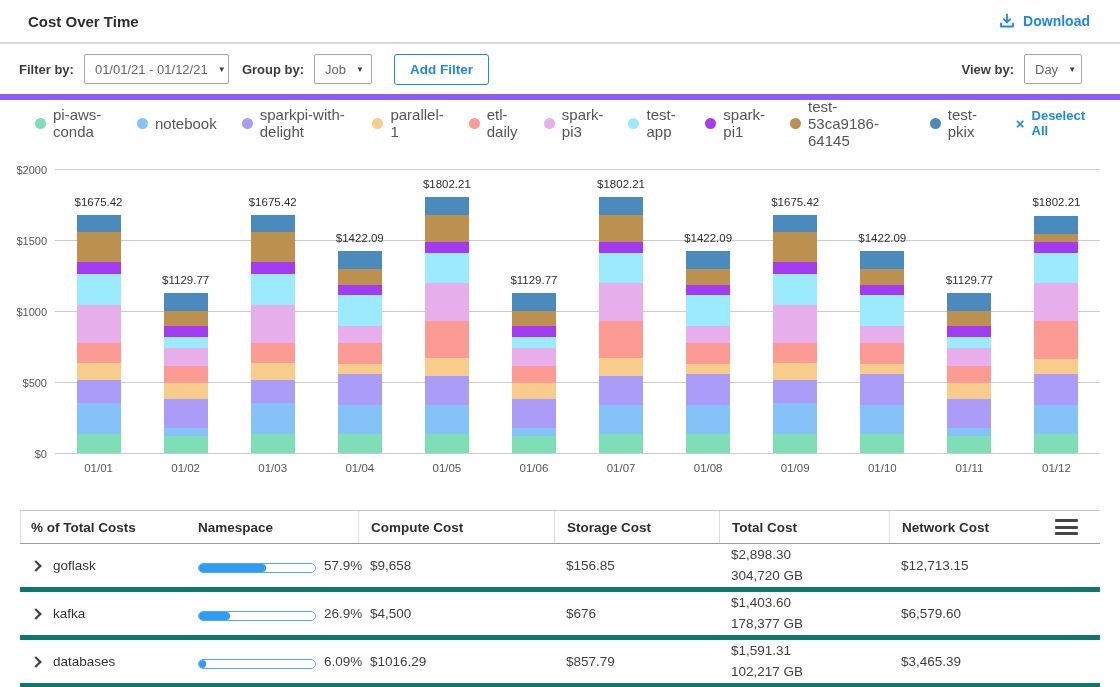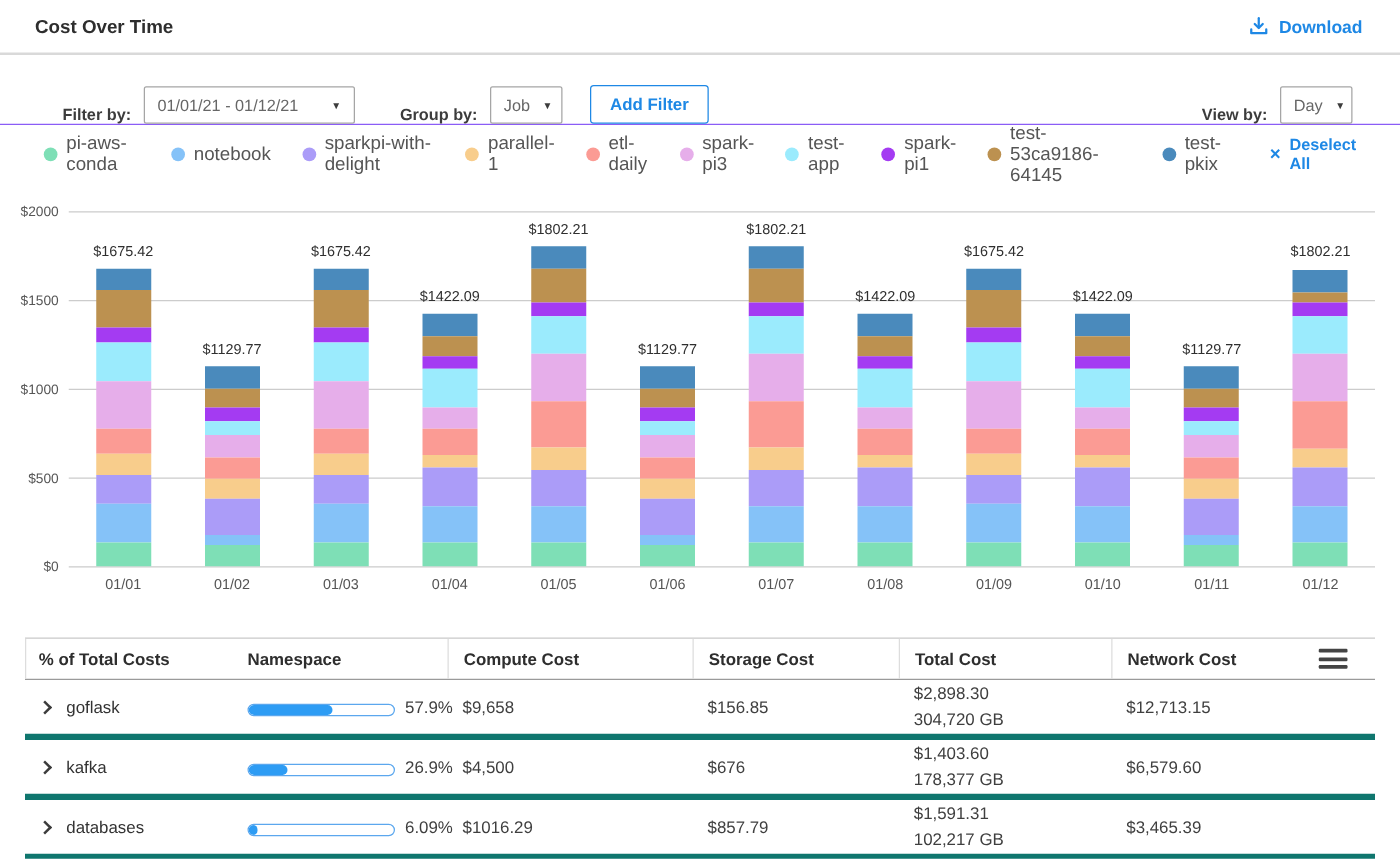--- a/index.html
+++ b/index.html
@@ -7,28 +7,28 @@
     font-family:"Liberation Sans", sans-serif; }
 
   
   .header { display:flex; justify-content:space-between; align-items:center;
     height:44px; padding:0 30px 0 28px; border-bottom:2px solid #d9d9d9; }
   .title { font-size:15px; font-weight:bold; color:#2e2e2e; }
   .download { display:flex; gap:8px; align-items:center; color:#1E88E5;
     font-weight:bold; font-size:14px; cursor:pointer; }
 
   
-  .toolbar { display:flex; align-items:flex-end; height:56px; padding:0 38px 0 50px;
-    border-bottom:1px solid #8b5cf6; }
+  .toolbar { display:flex; align-items:center; height:56px; padding:0 38px 0 19px;
+    border-bottom:6px solid #8b5cf6; }
   .tlabel { font-size:13px; font-weight:bold; color:#3c3c3c; margin-right:10px; white-space:nowrap; }
   .select { display:flex; align-items:center; justify-content:space-between; gap:10px;
     border:1px solid #a5a5a5; border-radius:2px; height:30px; padding:0 10px;
     font-size:13px; color:#666; background:#fff; cursor:pointer; white-space:nowrap; }
   .caret { font-size:8px; color:#3c3c3c; }
-  .date-select { width:169px; margin-right:36px; }
+  .date-select { width:145px; margin-right:13px; }
   .group-select { width:58px; margin-right:22px; }
   .addfilter { border:1px solid #1E88E5; color:#1E88E5; font-weight:bold; font-size:13.5px;
     border-radius:3px; height:31px; padding:0 15px; background:#fff; cursor:pointer; }
   .spacer { flex:1; }
   .view-select { width:58px; }
 
   
   .legend { display:flex; align-items:center; gap:25px; height:46px; padding:0 35px; }
   .legend-item { display:flex; align-items:center; gap:7px; font-size:15px; color:#555; cursor:pointer; }
   .legend-dot { width:11px; height:11px; border-radius:50%; flex:0 0 auto; }

